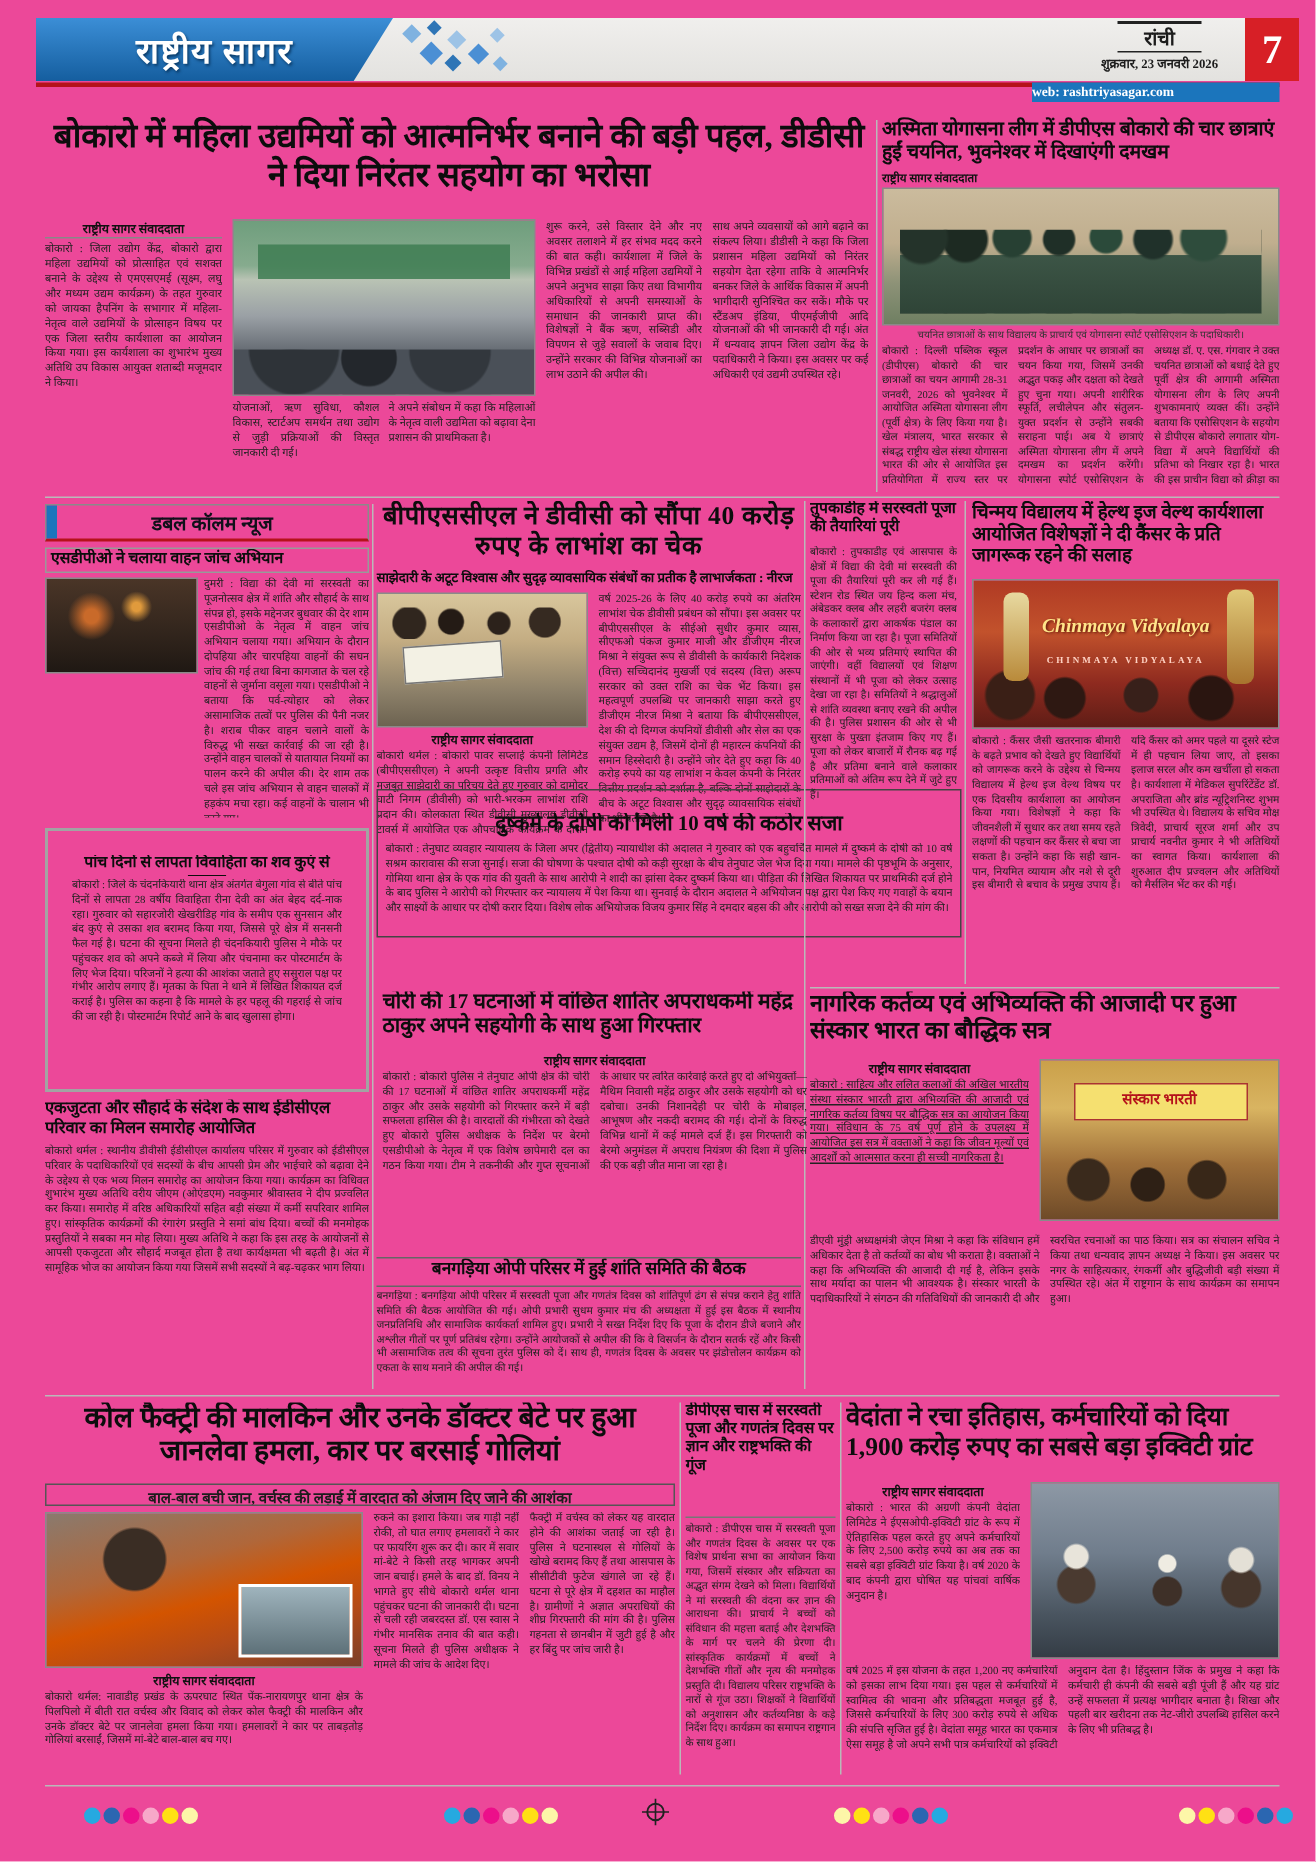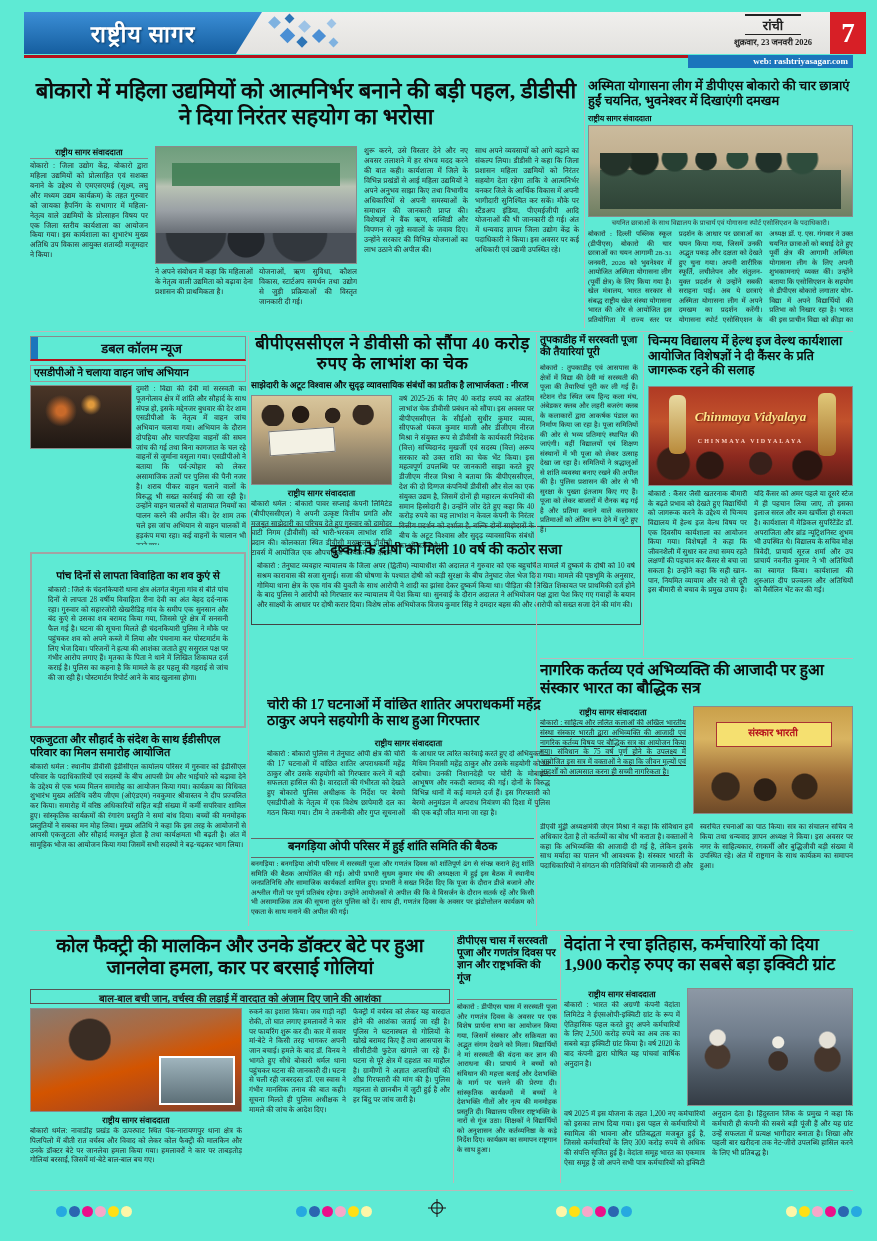--- a/index.html
+++ b/index.html
@@ -1,16 +1,16 @@
 <!DOCTYPE html>
 <html><head>
 <meta charset="utf-8">
 <style>
   html,body{margin:0;padding:0;background:#ffffff;}
-  #page{position:relative;width:877px;height:1241px;background:#5eead4;overflow:hidden;
+  #page{position:relative;width:877px;height:1241px;background:#ec4899;overflow:hidden;
         font-family:"Liberation Serif","DejaVu Serif",serif;color:#1c1c1c;}
   .abs{position:absolute;}
   .hl{font-weight:bold;color:#0d0d0d;line-height:1.16;overflow:hidden;}
   .body-txt{font-size:7.3px;line-height:1.36;text-align:justify;color:#222;overflow:hidden;}
   .byline{font-weight:bold;font-size:8.3px;text-align:center;color:#111;}
   .photo{position:relative;border:1px solid #8a8a8a;overflow:hidden;box-sizing:border-box;}
   .caption{font-size:6.8px;color:#333;text-align:center;overflow:hidden;}
   .rule{background:#b9b9b9;}
   .col2{column-count:2;column-gap:7px;}
   .col3{column-count:3;column-gap:7px;}
@@ -21,21 +21,21 @@
   #paper-name{color:#fff;font-size:23px;font-weight:bold;letter-spacing:1px;text-shadow:1px 1px 2px #0a3a66;}
   .dia{position:absolute;transform:rotate(45deg);}
   #region-title{left:300px;top:16px;width:420px;text-align:center;font-size:26px;font-weight:bold;color:#0b0b0b;}
   #date-block{left:720px;top:14px;width:106px;text-align:center;}
   #city{font-size:13px;font-weight:bold;border-top:2px solid #222;border-bottom:1.5px solid #222;display:inline-block;padding:0 18px;}
   #dateline{font-size:8.5px;font-weight:bold;margin-top:1px;}
   #page-num{left:830px;top:12px;width:36px;height:42px;background:#d71f26;color:#fff;font-size:27px;font-weight:bold;
             display:flex;align-items:center;justify-content:center;}
   #red-rule{left:24px;top:55px;width:829px;height:3px;background:#b5121b;}
   #web-strip{left:688px;top:55px;width:165px;height:13px;background:#1b75bc;color:#fff;font-size:9px;font-weight:bold;
-             text-align:right;line-height:13px;padding-right:5px;box-sizing:border-box;}
+             line-height:13px;padding-right:5px;box-sizing:border-box;}
   
   #dbl-box{left:30px;top:336px;width:216px;height:25px;border:1px solid #8a8a8a;border-bottom:2.5px solid #b5121b;
            box-sizing:border-box;display:flex;align-items:center;}
   #dbl-bar{width:7px;height:100%;background:#1b75bc;}
   #dbl-title{flex:1;text-align:center;font-size:13px;font-weight:bold;color:#10101a;}
   .boxed{border:2px solid #a3a3a3;box-sizing:border-box;padding:16px;}
   .kicker{border:1px solid #555;box-sizing:border-box;font-weight:bold;font-size:10px;text-align:center;padding:1px 2px;overflow:hidden;}
   .plabel{position:absolute;width:100%;text-align:center;font-weight:bold;}
   .dot{display:inline-block;width:11px;height:11px;border-radius:50%;margin-right:2px;vertical-align:middle;}
   .d-cyan{background:#26a9e0}.d-blue{background:#2b66b1}.d-mag{background:#ec0f8a}
@@ -75,22 +75,22 @@
         <div class="byline" style="border-bottom:1px solid #888;padding-bottom:1px;margin-bottom:2px;">राष्ट्रीय सागर संवाददाता</div>
         <div class="body-txt" style="height:168px;">बोकारो : जिला उद्योग केंद्र, बोकारो द्वारा महिला उद्यमियों को प्रोत्साहित एवं सशक्त बनाने के उद्देश्य से एमएसएमई (सूक्ष्म, लघु और मध्यम उद्यम कार्यक्रम) के तहत गुरुवार को जायका हैपनिंग के सभागार में महिला-नेतृत्व वाले उद्यमियों के प्रोत्साहन विषय पर एक जिला स्तरीय कार्यशाला का आयोजन किया गया। इस कार्यशाला का शुभारंभ मुख्य अतिथि उप विकास आयुक्त शताब्दी मजूमदार ने किया।</div>
       </div>
       <div style="width:202px;">
         <div class="photo" style="width:202px;height:118px;background:
                linear-gradient(180deg,#6f9e7d 0%,#86ab8e 26%,#b9c3b4 34%,#9aa0a5 55%,#5e646c 78%,#3f444b 100%);">
           <div style="position:absolute;left:8%;top:14%;width:84%;height:20%;background:#3e7d52;opacity:.85;"></div>
           <div style="position:absolute;left:0;bottom:0;width:100%;height:26%;background:radial-gradient(circle at 20% 0%,#2e3338 18%,transparent 19%),radial-gradient(circle at 45% 20%,#23272c 16%,transparent 17%),radial-gradient(circle at 72% 5%,#32373d 18%,transparent 19%),#4a5058;"></div>
         </div>
         <div style="display:flex;gap:6px;margin-top:3px;">
+          <div class="body-txt" style="width:98px;height:52px;">योजनाओं, ऋण सुविधा, कौशल विकास, स्टार्टअप समर्थन तथा उद्योग से जुड़ी प्रक्रियाओं की विस्तृत जानकारी दी गई।</div>
           <div class="body-txt" style="width:98px;height:52px;">ने अपने संबोधन में कहा कि महिलाओं के नेतृत्व वाली उद्यमिता को बढ़ावा देना प्रशासन की प्राथमिकता है।</div>
-          <div class="body-txt" style="width:98px;height:52px;">योजनाओं, ऋण सुविधा, कौशल विकास, स्टार्टअप समर्थन तथा उद्योग से जुड़ी प्रक्रियाओं की विस्तृत जानकारी दी गई।</div>
         </div>
       </div>
       <div class="body-txt" style="width:104px;height:176px;">शुरू करने, उसे विस्तार देने और नए अवसर तलाशने में हर संभव मदद करने की बात कही। कार्यशाला में जिले के विभिन्न प्रखंडों से आई महिला उद्यमियों ने अपने अनुभव साझा किए तथा विभागीय अधिकारियों से अपनी समस्याओं के समाधान की जानकारी प्राप्त की। विशेषज्ञों ने बैंक ऋण, सब्सिडी और विपणन से जुड़े सवालों के जवाब दिए। उन्होंने सरकार की विभिन्न योजनाओं का लाभ उठाने की अपील की।</div>
       <div class="body-txt" style="width:104px;height:176px;">साथ अपने व्यवसायों को आगे बढ़ाने का संकल्प लिया। डीडीसी ने कहा कि जिला प्रशासन महिला उद्यमियों को निरंतर सहयोग देता रहेगा ताकि वे आत्मनिर्भर बनकर जिले के आर्थिक विकास में अपनी भागीदारी सुनिश्चित कर सकें। मौके पर स्टैंडअप इंडिया, पीएमईजीपी आदि योजनाओं की भी जानकारी दी गई। अंत में धन्यवाद ज्ञापन जिला उद्योग केंद्र के पदाधिकारी ने किया। इस अवसर पर कई अधिकारी एवं उद्यमी उपस्थित रहे।</div>
     </div>
   </div>
 
   <div class="abs" style="left:588px;top:78px;width:265px;height:252px;">
     <div class="hl" style="font-size:13px;height:34px;">अस्मिता योगासना लीग में डीपीएस बोकारो की चार छात्राएं हुईं चयनित, भुवनेश्वर में दिखाएंगी दमखम</div>
     <div class="byline" style="text-align:left;font-size:7.8px;margin:1px 0 2px;">राष्ट्रीय सागर संवाददाता</div>
@@ -179,21 +179,21 @@
            radial-gradient(circle at 78% 80%,#2a1510 8%,transparent 9%),
            linear-gradient(180deg,#b03a24 0%,#c2522c 35%,#8e2a1f 70%,#5f1d16 100%);">
       <div style="position:absolute;left:10%;top:8%;width:8%;height:60%;background:linear-gradient(180deg,#e8d9a0,#b98a3a);border-radius:6px;"></div>
       <div style="position:absolute;right:8%;top:6%;width:9%;height:64%;background:linear-gradient(180deg,#e0c878,#a8742e);border-radius:6px;"></div>
       <div class="plabel" style="top:22%;color:#ffe58a;font-size:13px;font-style:italic;text-shadow:1px 1px 2px #5a1008;">Chinmaya Vidyalaya</div>
       <div class="plabel" style="top:52%;color:#ffd1c2;font-size:6px;letter-spacing:2px;">CHINMAYA VIDYALAYA</div>
     </div>
     <div class="body-txt col2" style="height:162px;margin-top:4px;font-size:7.1px;">बोकारो : कैंसर जैसी खतरनाक बीमारी के बढ़ते प्रभाव को देखते हुए विद्यार्थियों को जागरूक करने के उद्देश्य से चिन्मय विद्यालय में हेल्थ इज वेल्थ विषय पर एक दिवसीय कार्यशाला का आयोजन किया गया। विशेषज्ञों ने कहा कि जीवनशैली में सुधार कर तथा समय रहते लक्षणों की पहचान कर कैंसर से बचा जा सकता है। उन्होंने कहा कि सही खान-पान, नियमित व्यायाम और नशे से दूरी इस बीमारी से बचाव के प्रमुख उपाय हैं। यदि कैंसर को अमर पहले या दूसरे स्टेज में ही पहचान लिया जाए, तो इसका इलाज सरल और कम खर्चीला हो सकता है। कार्यशाला में मेडिकल सुपरिंटेंडेंट डॉ. अपराजिता और ब्रांड न्यूट्रिशनिस्ट शुभम भी उपस्थित थे। विद्यालय के सचिव मोक्ष त्रिवेदी, प्राचार्य सूरज शर्मा और उप प्राचार्य नवनीत कुमार ने भी अतिथियों का स्वागत किया। कार्यशाला की शुरुआत दीप प्रज्वलन और अतिथियों को मैर्सलिन भेंट कर की गई।</div>
   </div>
 
-  <div class="abs" style="left:267px;top:661px;width:283px;height:172px;margin-top:36px;">
+  <div class="abs" style="left:255px;top:661px;width:283px;height:172px;">
     <div class="hl" style="font-size:14px;height:38px;">चोरी की 17 घटनाओं में वांछित शातिर अपराधकर्मी महेंद्र ठाकुर अपने सहयोगी के साथ हुआ गिरफ्तार</div>
     <div class="byline" style="margin:2px 0;">राष्ट्रीय सागर संवाददाता</div>
     <div class="body-txt col2" style="height:118px;font-size:7.2px;">बोकारो : बोकारो पुलिस ने तेनुघाट ओपी क्षेत्र की चोरी की 17 घटनाओं में वांछित शातिर अपराधकर्मी महेंद्र ठाकुर और उसके सहयोगी को गिरफ्तार करने में बड़ी सफलता हासिल की है। वारदातों की गंभीरता को देखते हुए बोकारो पुलिस अधीक्षक के निर्देश पर बेरमो एसडीपीओ के नेतृत्व में एक विशेष छापेमारी दल का गठन किया गया। टीम ने तकनीकी और गुप्त सूचनाओं के आधार पर त्वरित कार्रवाई करते हुए दो अभियुक्तों—मैथिम निवासी महेंद्र ठाकुर और उसके सहयोगी को धर दबोचा। उनकी निशानदेही पर चोरी के मोबाइल, आभूषण और नकदी बरामद की गई। दोनों के विरुद्ध विभिन्न थानों में कई मामले दर्ज हैं। इस गिरफ्तारी को बेरमो अनुमंडल में अपराध नियंत्रण की दिशा में पुलिस की एक बड़ी जीत माना जा रहा है।</div>
   </div>
 
   <div class="abs" style="left:251px;top:838px;width:283px;height:88px;">
     <div class="hl" style="font-size:11.5px;height:16px;text-align:center;border-top:1px solid #666;border-bottom:1px solid #666;padding:1px 0;">बनगड़िया ओपी परिसर में हुई शांति समिति की बैठक</div>
     <div class="body-txt" style="height:66px;margin-top:2px;font-size:7px;">बनगड़िया : बनगड़िया ओपी परिसर में सरस्वती पूजा और गणतंत्र दिवस को शांतिपूर्ण ढंग से संपन्न कराने हेतु शांति समिति की बैठक आयोजित की गई। ओपी प्रभारी सुधम कुमार मंच की अध्यक्षता में हुई इस बैठक में स्थानीय जनप्रतिनिधि और सामाजिक कार्यकर्ता शामिल हुए। प्रभारी ने सख्त निर्देश दिए कि पूजा के दौरान डीजे बजाने और अश्लील गीतों पर पूर्ण प्रतिबंध रहेगा। उन्होंने आयोजकों से अपील की कि वे विसर्जन के दौरान सतर्क रहें और किसी भी असामाजिक तत्व की सूचना तुरंत पुलिस को दें। साथ ही, गणतंत्र दिवस के अवसर पर झंडोत्तोलन कार्यक्रम को एकता के साथ मनाने की अपील की गई।</div>
   </div>
 
@@ -232,21 +232,21 @@
         <div class="byline" style="margin:2px 0;">राष्ट्रीय सागर संवाददाता</div>
         <div class="body-txt" style="height:62px;font-size:7.2px;">बोकारो थर्मल: नावाडीह प्रखंड के ऊपरघाट स्थित पेंक-नारायणपुर थाना क्षेत्र के पिलपिलो में बीती रात वर्चस्व और विवाद को लेकर कोल फैक्ट्री की मालकिन और उनके डॉक्टर बेटे पर जानलेवा हमला किया गया। हमलावरों ने कार पर ताबड़तोड़ गोलियां बरसाईं, जिसमें मां-बेटे बाल-बाल बच गए।</div>
       </div>
       <div class="body-txt" style="width:97px;height:178px;font-size:7.2px;">रुकने का इशारा किया। जब गाड़ी नहीं रोकी, तो घात लगाए हमलावरों ने कार पर फायरिंग शुरू कर दी। कार में सवार मां-बेटे ने किसी तरह भागकर अपनी जान बचाई। हमले के बाद डॉ. विनय ने भागते हुए सीधे बोकारो थर्मल थाना पहुंचकर घटना की जानकारी दी। घटना से चली रही जबरदस्त डॉ. एस स्वास ने गंभीर मानसिक तनाव की बात कही। सूचना मिलते ही पुलिस अधीक्षक ने मामले की जांच के आदेश दिए।</div>
       <div class="body-txt" style="width:97px;height:178px;font-size:7.2px;">फैक्ट्री में वर्चस्व को लेकर यह वारदात होने की आशंका जताई जा रही है। पुलिस ने घटनास्थल से गोलियों के खोखे बरामद किए हैं तथा आसपास के सीसीटीवी फुटेज खंगाले जा रहे हैं। घटना से पूरे क्षेत्र में दहशत का माहौल है। ग्रामीणों ने अज्ञात अपराधियों की शीघ्र गिरफ्तारी की मांग की है। पुलिस गहनता से छानबीन में जुटी हुई है और हर बिंदु पर जांच जारी है।</div>
     </div>
   </div>
   <div class="abs rule" style="left:453px;top:935px;width:1px;height:248px;"></div>
 
   <div class="abs" style="left:457px;top:935px;width:100px;height:250px;">
-    <div class="hl" style="font-size:10.5px;height:56px;border-bottom:1px solid #777;padding-bottom:8px;">डीपीएस चास में सरस्वती पूजा और गणतंत्र दिवस पर ज्ञान और राष्ट्रभक्ति की गूंज</div>
+    <div class="hl" style="font-size:10.5px;height:56px;border-bottom:1px solid #777;padding-bottom:20px;">डीपीएस चास में सरस्वती पूजा और गणतंत्र दिवस पर ज्ञान और राष्ट्रभक्ति की गूंज</div>
     <div class="body-txt" style="height:188px;margin-top:3px;font-size:7px;">बोकारो : डीपीएस चास में सरस्वती पूजा और गणतंत्र दिवस के अवसर पर एक विशेष प्रार्थना सभा का आयोजन किया गया, जिसमें संस्कार और सक्रियता का अद्भुत संगम देखने को मिला। विद्यार्थियों ने मां सरस्वती की वंदना कर ज्ञान की आराधना की। प्राचार्य ने बच्चों को संविधान की महत्ता बताई और देशभक्ति के मार्ग पर चलने की प्रेरणा दी। सांस्कृतिक कार्यक्रमों में बच्चों ने देशभक्ति गीतों और नृत्य की मनमोहक प्रस्तुति दी। विद्यालय परिसर राष्ट्रभक्ति के नारों से गूंज उठा। शिक्षकों ने विद्यार्थियों को अनुशासन और कर्तव्यनिष्ठा के कड़े निर्देश दिए। कार्यक्रम का समापन राष्ट्रगान के साथ हुआ।</div>
   </div>
   <div class="abs rule" style="left:560px;top:935px;width:1px;height:248px;"></div>
 
   <div class="abs" style="left:564px;top:935px;width:289px;height:250px;">
     <div class="hl" style="font-size:17px;height:50px;">वेदांता ने रचा इतिहास, कर्मचारियों को दिया 1,900 करोड़ रुपए का सबसे बड़ा इक्विटी ग्रांट</div>
     <div style="display:flex;gap:7px;margin-top:3px;">
       <div style="width:116px;">
         <div class="byline" style="margin-bottom:2px;">राष्ट्रीय सागर संवाददाता</div>
         <div class="body-txt" style="height:104px;font-size:7.2px;">बोकारो : भारत की अग्रणी कंपनी वेदांता लिमिटेड ने ईएसओपी-इक्विटी ग्रांट के रूप में ऐतिहासिक पहल करते हुए अपने कर्मचारियों के लिए 2,500 करोड़ रुपये का अब तक का सबसे बड़ा इक्विटी ग्रांट किया है। वर्ष 2020 के बाद कंपनी द्वारा घोषित यह पांचवां वार्षिक अनुदान है।</div>

